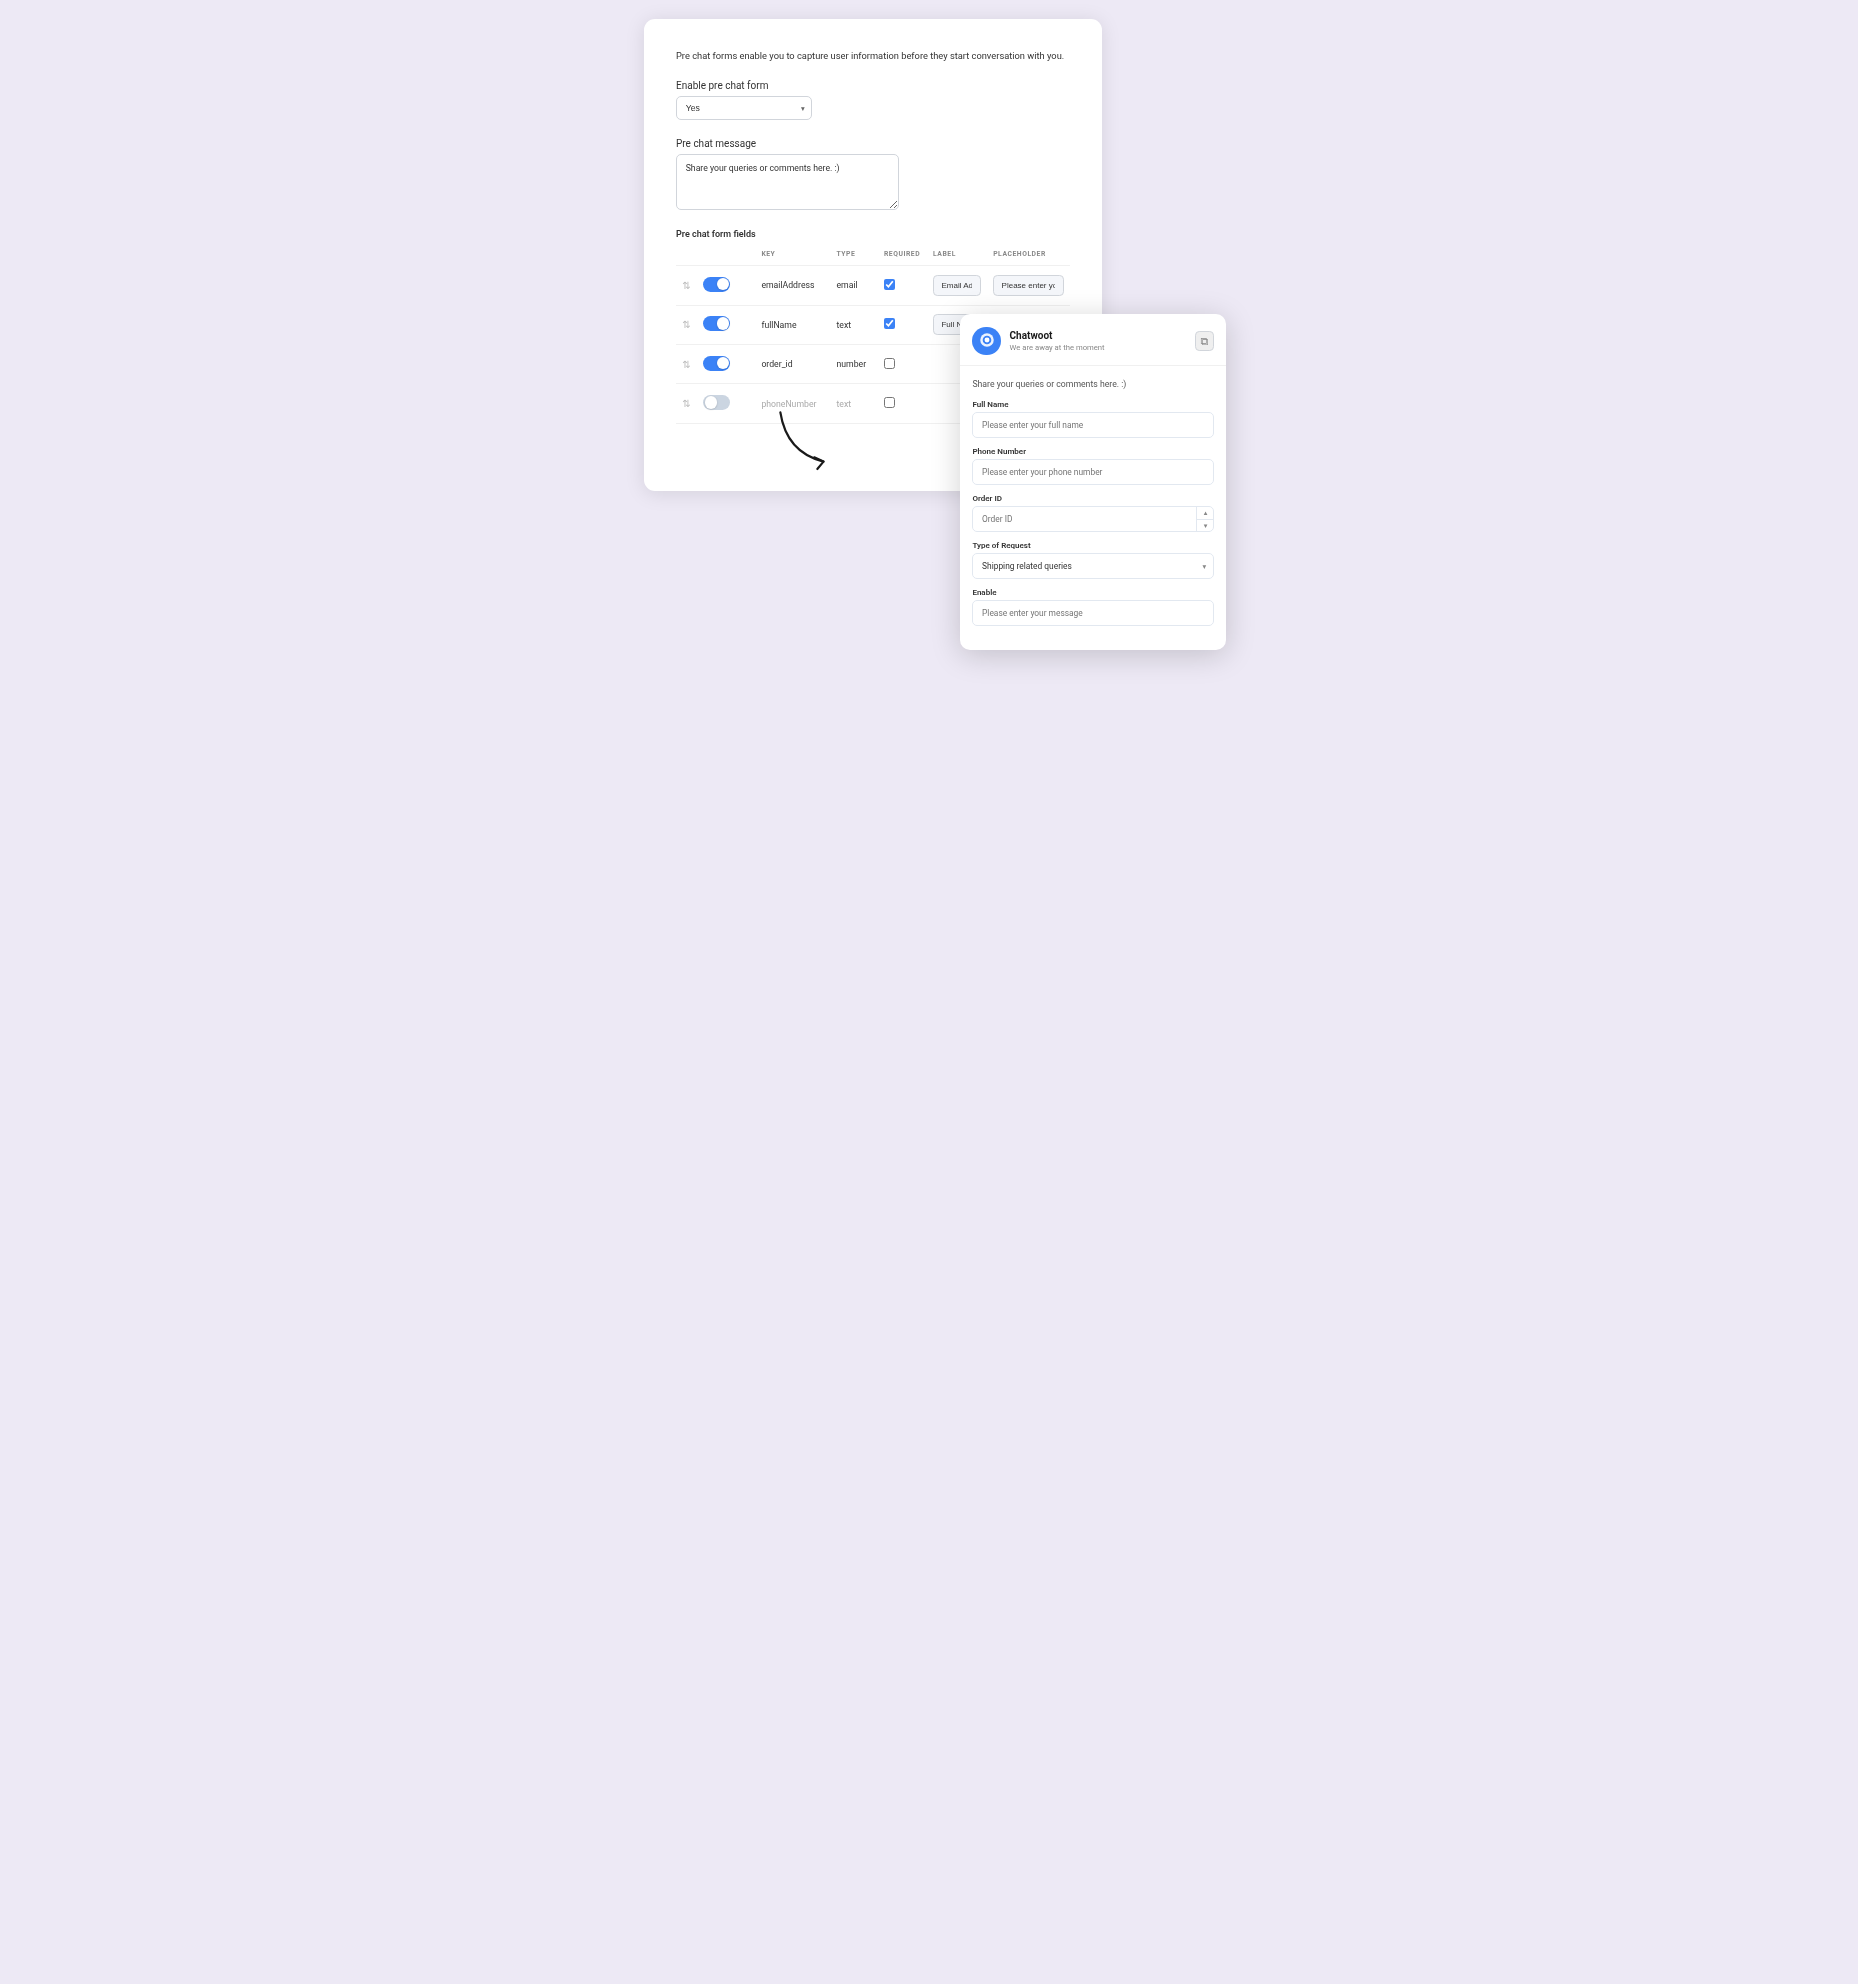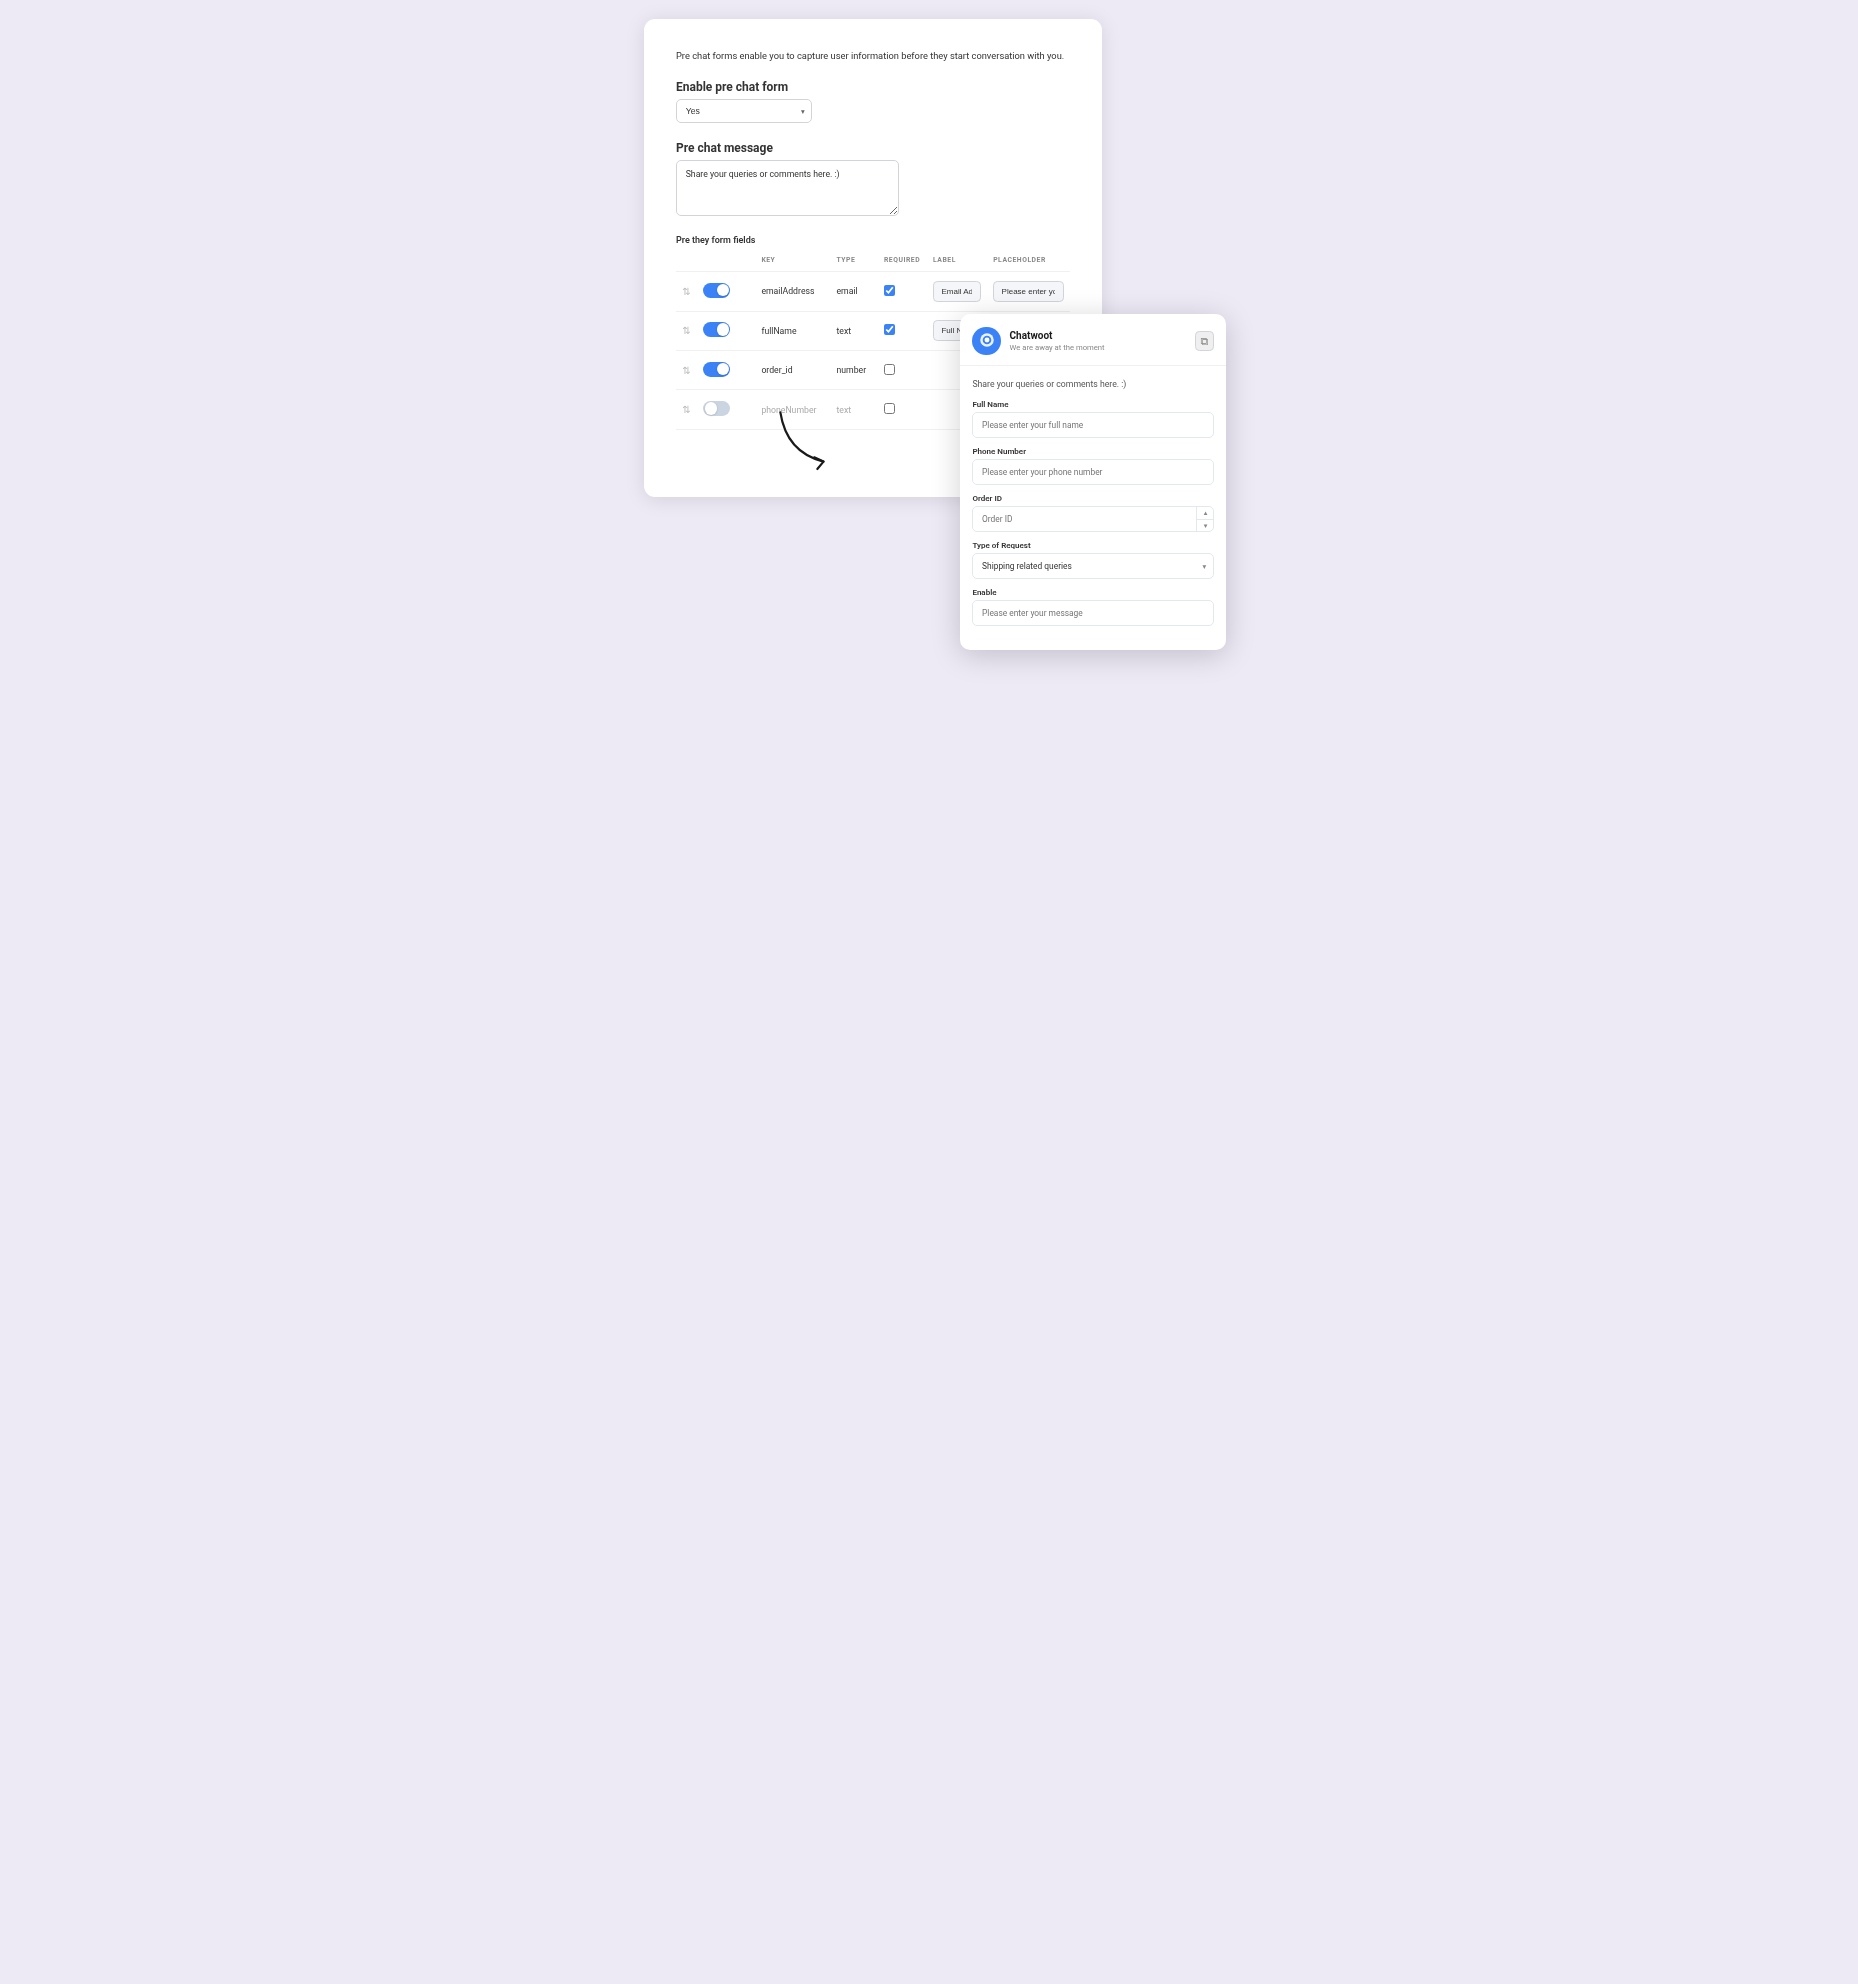--- a/index.html
+++ b/index.html
@@ -32,22 +32,22 @@
     }
 
     .intro-text {
       font-size: 9.3px;
       color: #333;
       margin-bottom: 17.3px;
       line-height: 1.5;
     }
 
     .form-label {
-      font-size: 12px;
-      font-weight: 700;
+      font-size: 10px;
+      font-weight: 400;
       color: #333;
       margin-bottom: 5px;
       display: block;
     }
 
     
     .section {
       margin-bottom: 17.3px;
     }
 
@@ -401,21 +401,21 @@
         <span class="select-arrow">▾</span>
       </div>
     </div>
 
     <div class="section">
       <label class="form-label">Pre chat message</label>
       <textarea class="textarea-input" style="">Share your queries or comments here. :)</textarea>
     </div>
 
     <div class="section">
-      <div class="fields-section-label">Pre they form fields</div>
+      <div class="fields-section-label">Pre chat form fields</div>
 
       <table class="fields-table">
         <thead>
           <tr>
             <th class="col-drag"></th>
             <th class="col-key"></th>
             <th class="col-key">KEY</th>
             <th class="col-type">TYPE</th>
             <th class="col-req">REQUIRED</th>
             <th class="col-label">LABEL</th>

